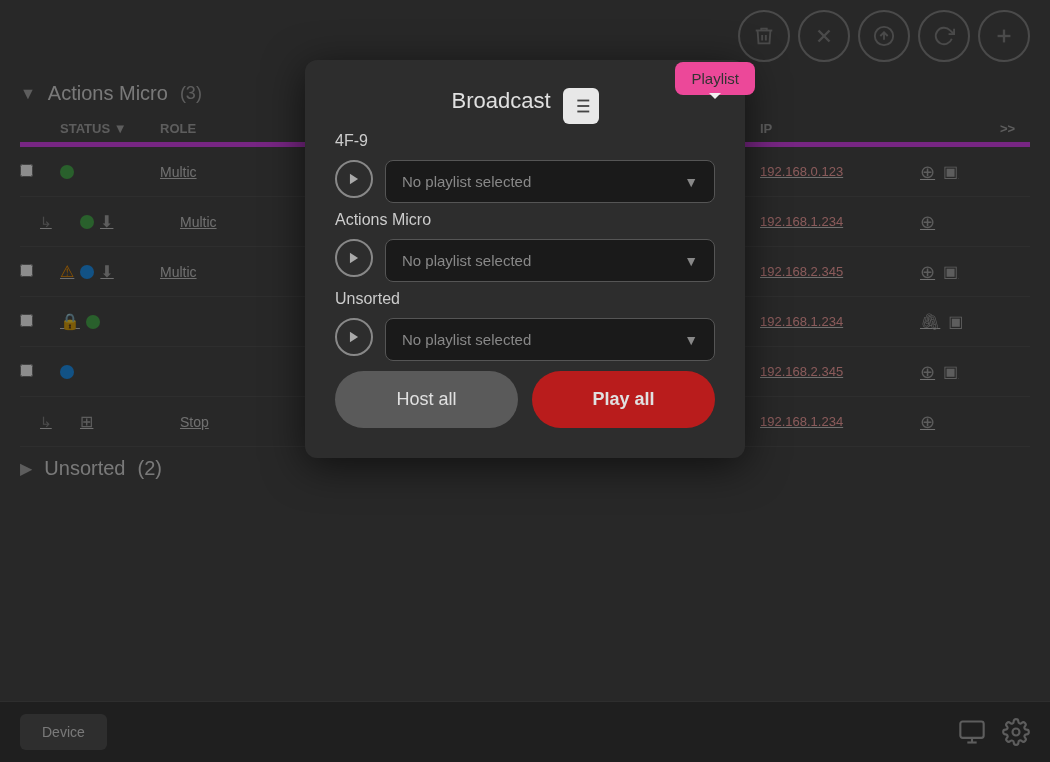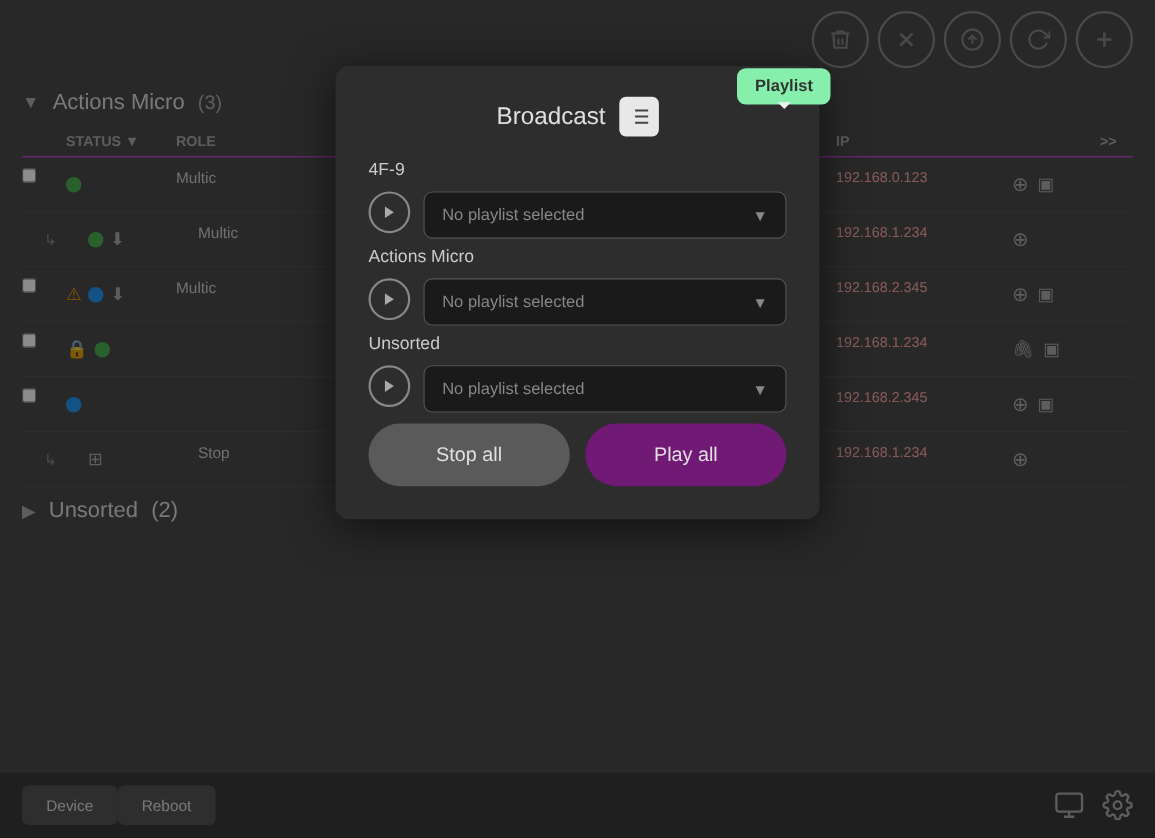--- a/index.html
+++ b/index.html
@@ -55,42 +55,44 @@
     }
     .group-header .count {
       color: #aaa;
       font-size: 18px;
     }
 
     
     .table-header {
       display: flex;
       align-items: center;
-      border-bottom: 1px solid #d946ef;
+      border-bottom: 5px solid #d946ef;
       padding: 6px 0;
       color: #aaa;
       font-size: 13px;
       font-weight: 600;
     }
     .col-check { width: 40px; }
     .col-status { width: 100px; }
     .col-role { width: 120px; }
     .col-name { flex: 1; }
     .col-ip { width: 160px; }
     .col-actions { width: 80px; }
     .col-more { width: 30px; }
 
     
     .device-row {
       display: flex;
+      align-items: center;
       border-bottom: 1px solid #555;
       padding: 10px 0;
       min-height: 50px;
       color: #ccc;
       font-size: 14px;
+      text-decoration: underline;
     }
     .device-row.sub-row {
       padding-left: 20px;
     }
 
     .status-dot {
       width: 14px;
       height: 14px;
       border-radius: 50%;
       display: inline-block;
@@ -127,21 +129,21 @@
       position: absolute;
       bottom: 0;
       left: 0;
       right: 0;
       display: flex;
       align-items: center;
       padding: 12px 20px;
       background: #3a3a3a;
       border-top: 1px solid #555;
     }
-    .bottom-bar .left-btns { display: flex; gap: 0; }
+    .bottom-bar .left-btns { display: flex; gap: 10px; }
     .bottom-btn {
       padding: 10px 22px;
       background: #555;
       border: none;
       border-radius: 6px;
       color: #ddd;
       font-size: 14px;
       cursor: pointer;
     }
     .bottom-bar .right-icons {
@@ -163,26 +165,26 @@
       justify-content: center;
       padding-top: 60px;
       z-index: 100;
     }
 
     
     .playlist-tooltip {
       position: absolute;
       top: 62px;
       right: 295px;
-      background: #86efac;
+      background: #ec4899;
       color: #333;
       padding: 8px 16px;
       border-radius: 8px;
       font-size: 15px;
-      font-weight: 700;
+      font-weight: 400;
       z-index: 200;
     }
     .playlist-tooltip::after {
       content: '';
       position: absolute;
       bottom: -10px;
       left: 50%;
       transform: translateX(-50%);
       border: 6px solid transparent;
       border-top-color: #f0f0f0;
@@ -194,24 +196,24 @@
       border-radius: 12px;
       width: 440px;
       padding: 28px 30px 30px;
       position: relative;
       z-index: 150;
       box-shadow: 0 8px 40px rgba(0,0,0,0.6);
     }
 
     .modal-header {
       display: flex;
-      align-items: center;
+      align-items: flex-start;
       justify-content: center;
       gap: 12px;
-      margin-bottom: 22px;
+      margin-bottom: 8px;
       position: relative;
     }
     .modal-title {
       color: #e0e0e0;
       font-size: 22px;
       font-weight: 500;
     }
     .modal-list-icon {
       background: #e8e8e8;
       border-radius: 6px;
@@ -284,26 +286,26 @@
       border: none;
       border-radius: 30px;
       color: #e0e0e0;
       font-size: 18px;
       font-weight: 500;
       cursor: pointer;
     }
     .btn-play-all {
       flex: 1;
       padding: 18px;
-      background: #701a75;
+      background: #b91c1c;
       border: none;
       border-radius: 30px;
       color: #e0e0e0;
       font-size: 18px;
-      font-weight: 400;
+      font-weight: 700;
       cursor: pointer;
     }
   </style>
 </head>
 <body>
 
 <div class="top-toolbar">
   <button class="toolbar-icon-btn">
     <svg width="22" height="22" viewBox="0 0 24 24" fill="none" stroke="currentColor" stroke-width="2">
         <polyline points="3 6 5 6 21 6"></polyline>
@@ -456,21 +458,20 @@
   <div class="group-collapsed">
     <span class="chevron-right">▶</span>
     <span>Unsorted</span>
     <span class="count">(2)</span>
   </div>
 </div>
 
 <div class="bottom-bar">
   <div class="left-btns">
     <button class="bottom-btn">Device</button>
-    <button class="bottom-btn">Reboot</button>
   </div>
   <div class="right-icons">
     <svg width="28" height="28" viewBox="0 0 24 24" fill="none" stroke="#aaa" stroke-width="1.8">
         <rect x="2" y="3" width="20" height="14" rx="2"></rect>
         <line x1="8" y1="21" x2="16" y2="21"></line>
         <line x1="12" y1="17" x2="12" y2="21"></line>
       </svg>
     <svg width="28" height="28" viewBox="0 0 24 24" fill="none" stroke="#aaa" stroke-width="1.8">
         <circle cx="12" cy="12" r="3"></circle>
         <path d="M19.4 15a1.65 1.65 0 0 0 .33 1.82l.06.06a2 2 0 0 1-2.83 2.83l-.06-.06a1.65 1.65 0 0 0-1.82-.33 1.65 1.65 0 0 0-1 1.51V21a2 2 0 0 1-4 0v-.09A1.65 1.65 0 0 0 9 19.4a1.65 1.65 0 0 0-1.82.33l-.06.06a2 2 0 0 1-2.83-2.83l.06-.06A1.65 1.65 0 0 0 4.68 15a1.65 1.65 0 0 0-1.51-1H3a2 2 0 0 1 0-4h.09A1.65 1.65 0 0 0 4.6 9a1.65 1.65 0 0 0-.33-1.82l-.06-.06a2 2 0 0 1 2.83-2.83l.06.06A1.65 1.65 0 0 0 9 4.68a1.65 1.65 0 0 0 1-1.51V3a2 2 0 0 1 4 0v.09a1.65 1.65 0 0 0 1 1.51 1.65 1.65 0 0 0 1.82-.33l.06-.06a2 2 0 0 1 2.83 2.83l-.06.06A1.65 1.65 0 0 0 19.4 9a1.65 1.65 0 0 0 1.51 1H21a2 2 0 0 1 0 4h-.09a1.65 1.65 0 0 0-1.51 1z"></path>
@@ -544,17 +545,17 @@
             </svg>
         </button>
         <div class="playlist-select">
           <span>No playlist selected</span>
           <span class="dropdown-arrow">▼</span>
         </div>
       </div>
     </div>
 
     <div class="modal-actions">
-      <button class="btn-stop-all">Stop all</button>
+      <button class="btn-stop-all">Host all</button>
       <button class="btn-play-all">Play all</button>
     </div>
   </div>
 </div>
 
 </body></html>

